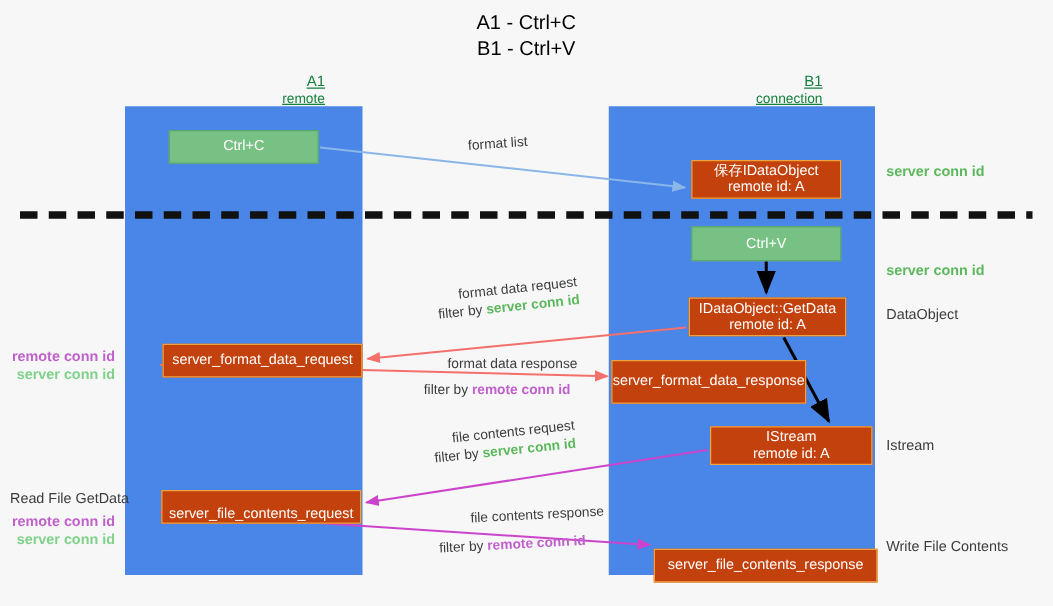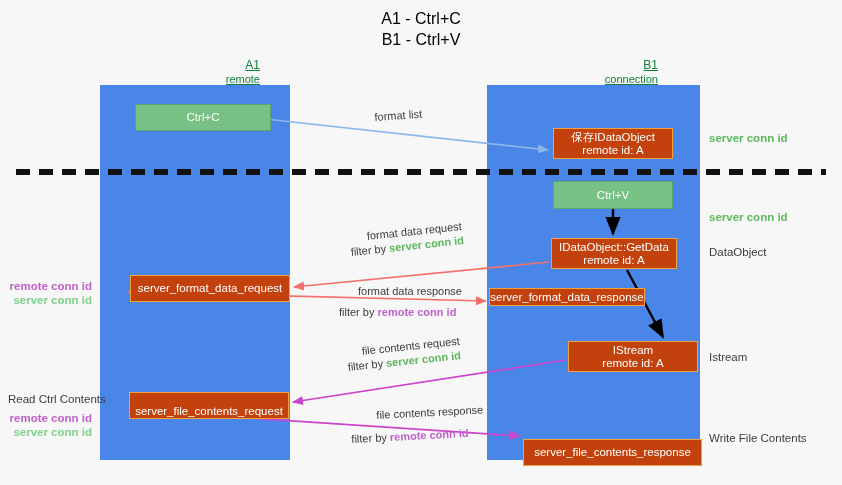--- a/index.html
+++ b/index.html
@@ -16,27 +16,27 @@
   .lane-head{text-align:right;font-size:12px;color:#15803d;line-height:14px;text-decoration:underline;}
   .lane-head .l1{font-size:12px;}
   .lane-head .l2{font-size:11px;}
   .head-a{left:130px;top:58px;width:130px;}
   .head-b{left:528px;top:58px;width:130px;}
 
   .box{box-sizing:border-box;text-align:center;color:#ffffff;font-size:11.5px;line-height:13px;display:flex;align-items:center;justify-content:center;flex-direction:column;}
   .green{background:#76c183;border:1px solid #5aa86c;}
   .orange{background:#c2410c;border:1px solid #f0a33c;}
 
-  .b-ctrlc{left:135px;top:104px;width:136px;height:27px;}
+  .b-ctrlc{left:135px;top:104px;width:120px;height:27px;}
   .b-copyobj{left:553px;top:128px;width:120px;height:31px;}
   .b-ctrlv{left:553px;top:181px;width:120px;height:28px;}
   .b-getdata{left:551px;top:238px;width:126px;height:31px;}
   .b-istream{left:568px;top:341px;width:130px;height:31px;}
   .b-fdreq{left:130px;top:275px;width:160px;height:27px;}
-  .b-fdresp{left:489px;top:288px;width:156px;height:18px;}
+  .b-fdresp{left:489px;top:288px;width:156px;height:35px;}
   .b-fcreq{left:129px;top:392px;width:160px;height:27px;justify-content:flex-end;}
   .b-fcresp{left:523px;top:423px;width:179px;height:27px;margin-top:16px;}
 
   .rlabel{font-size:11.5px;color:#3c3c3c;line-height:14px;}
   .rl-serverconn{color:#5cb85c;font-weight:bold;}
   .r1{left:709px;top:131px;}
   .r2{left:709px;top:210px;}
   .r3{left:709px;top:245px;}
   .r4{left:709px;top:350px;}
   .r5{left:709px;top:431px;}
@@ -166,21 +166,21 @@
   </div>
   <div class="abs rlabel r3">DataObject</div>
   <div class="abs rlabel r4">Istream</div>
   <div class="abs rlabel r5">Write File Contents</div>
 
   <div class="abs lmargin lm1">
     <div class="lm-remote">remote conn id</div>
     <div class="lm-server">server conn id</div>
   </div>
 
-  <div class="abs lm-read" style="top:393px;">Read Ctrl Contents</div>
+  <div class="abs lm-read" style="top:393px;">Read File GetData</div>
   <div class="abs lmargin lm2" style="top:411px;">
     <div class="lm-remote">remote conn id</div>
     <div class="lm-server">server conn id</div>
   </div>
 
   <div class="abs edge e-formatlist">format list</div>
 
   <div class="abs edge e-fdreq">format data request</div>
   <div class="abs edge e-fdreq2">
     <span>filter by </span><span class="g">server conn id</span>

